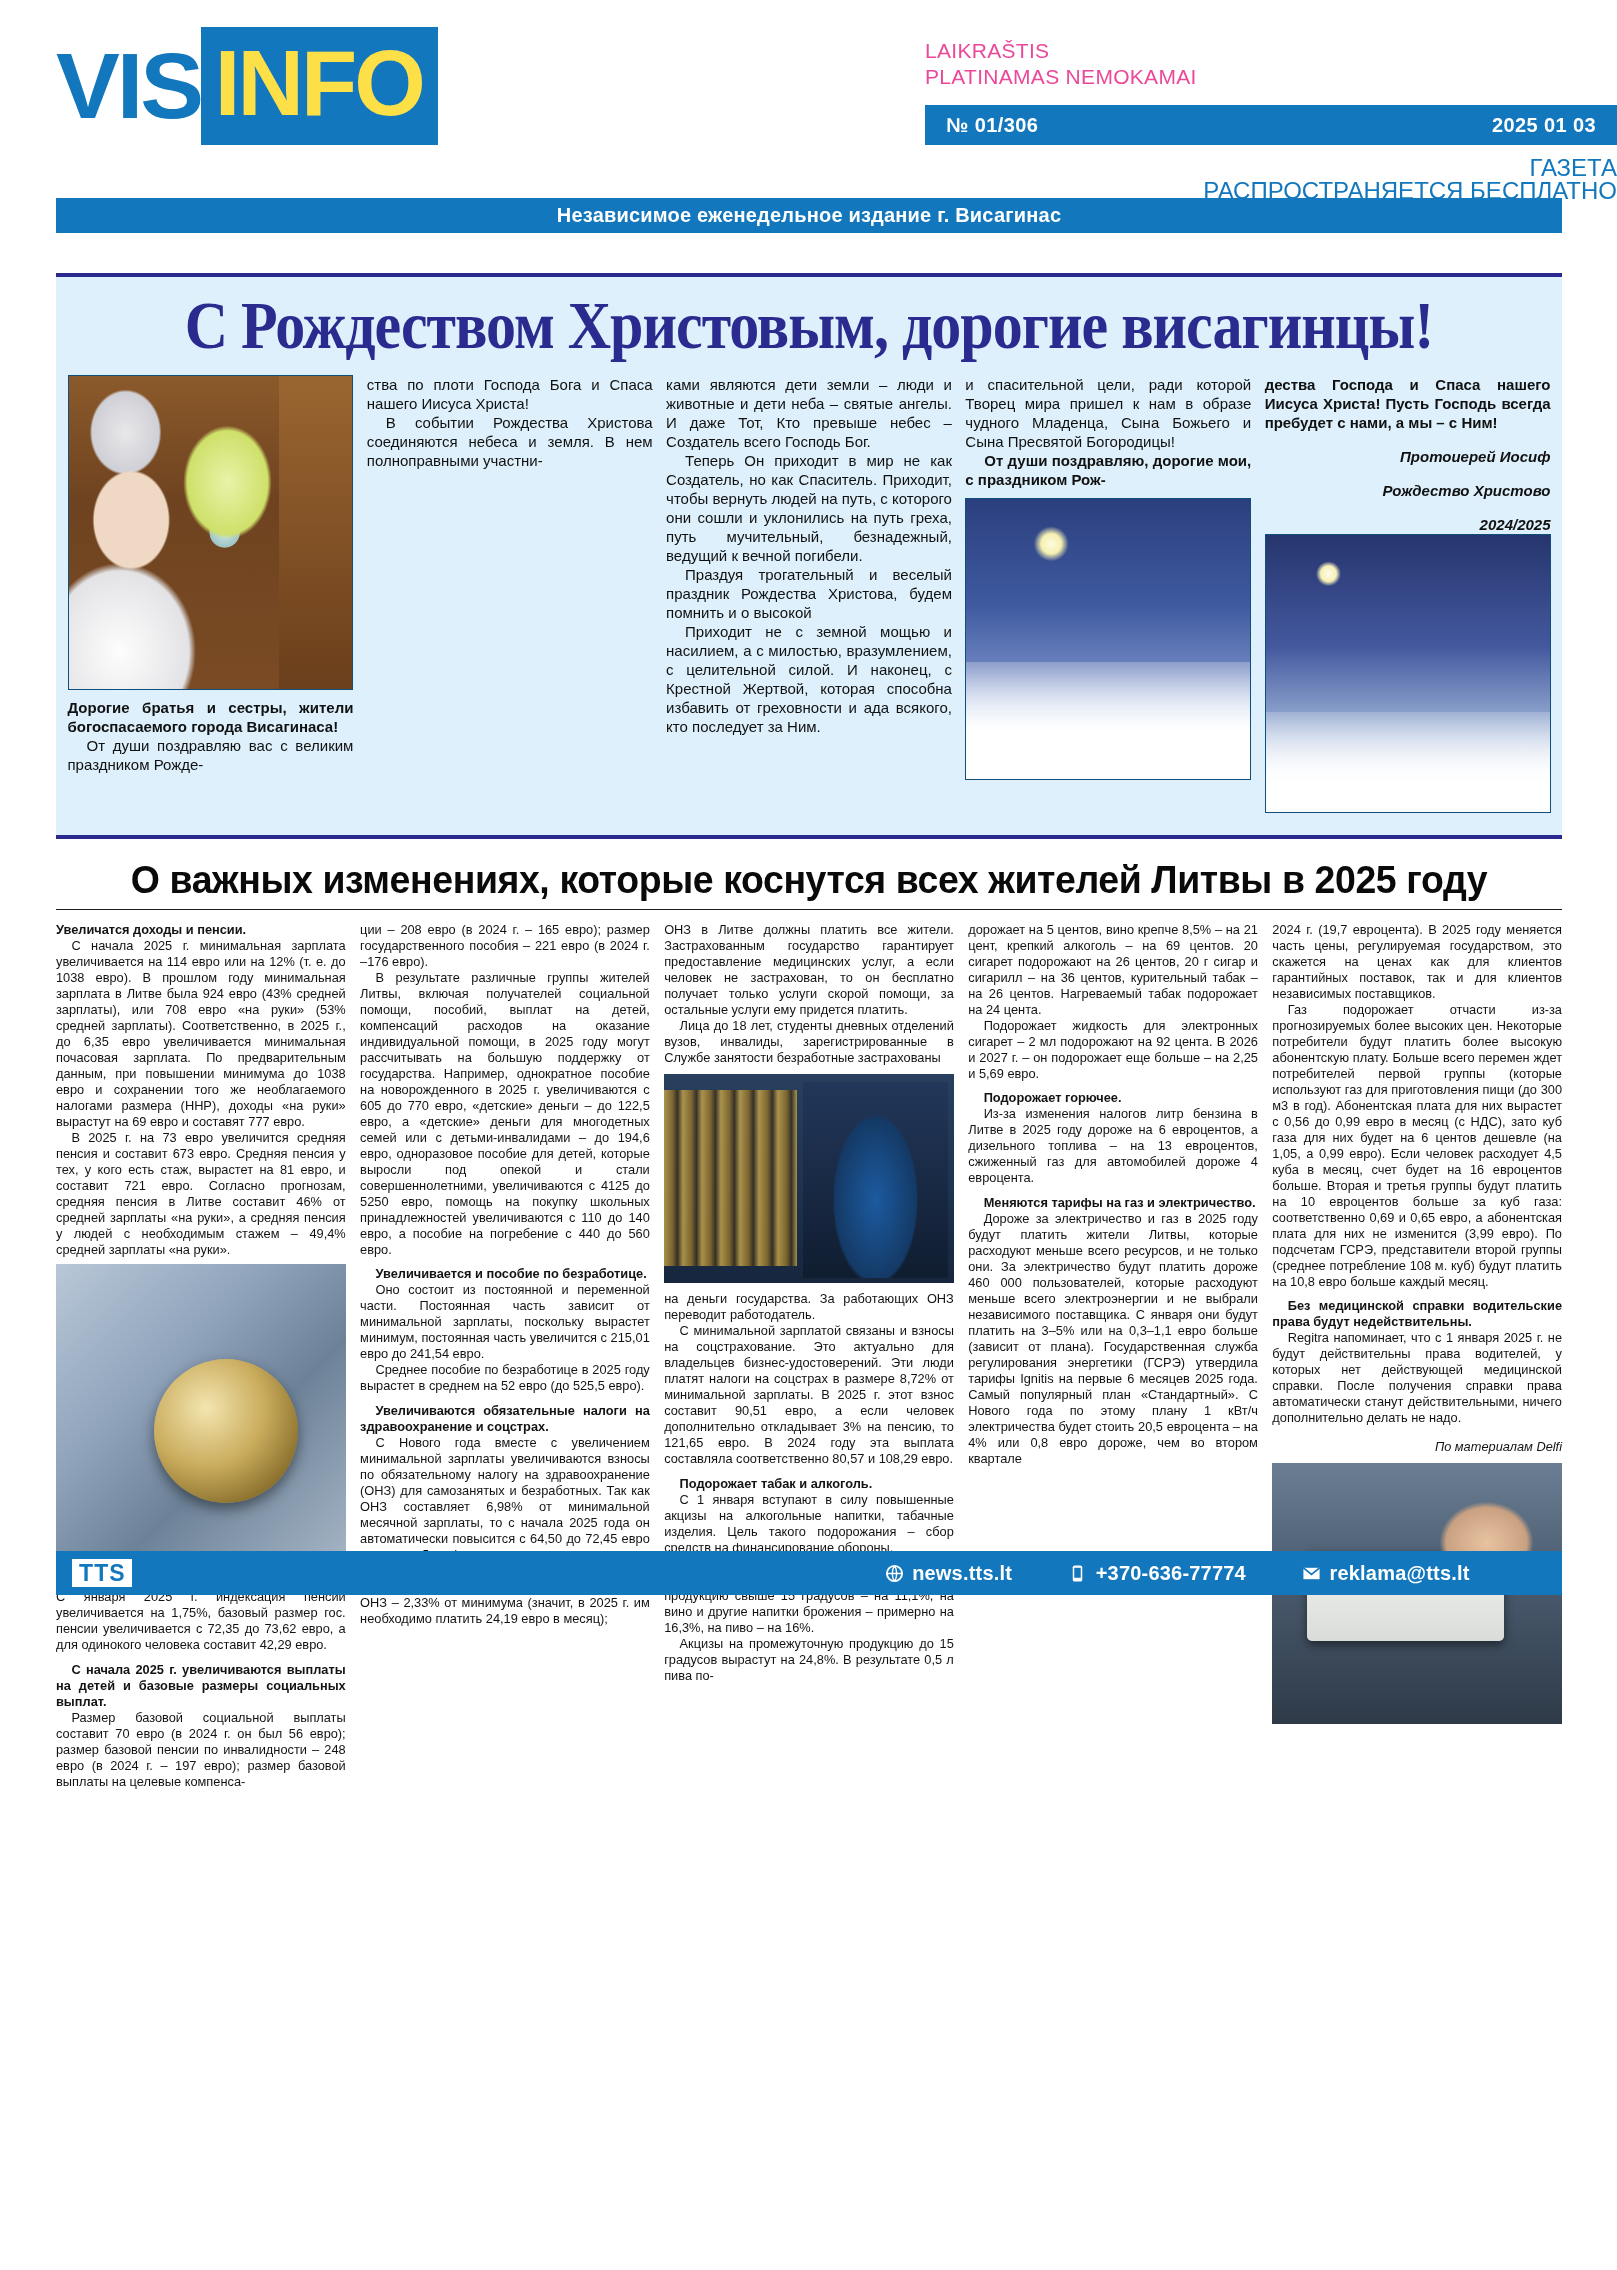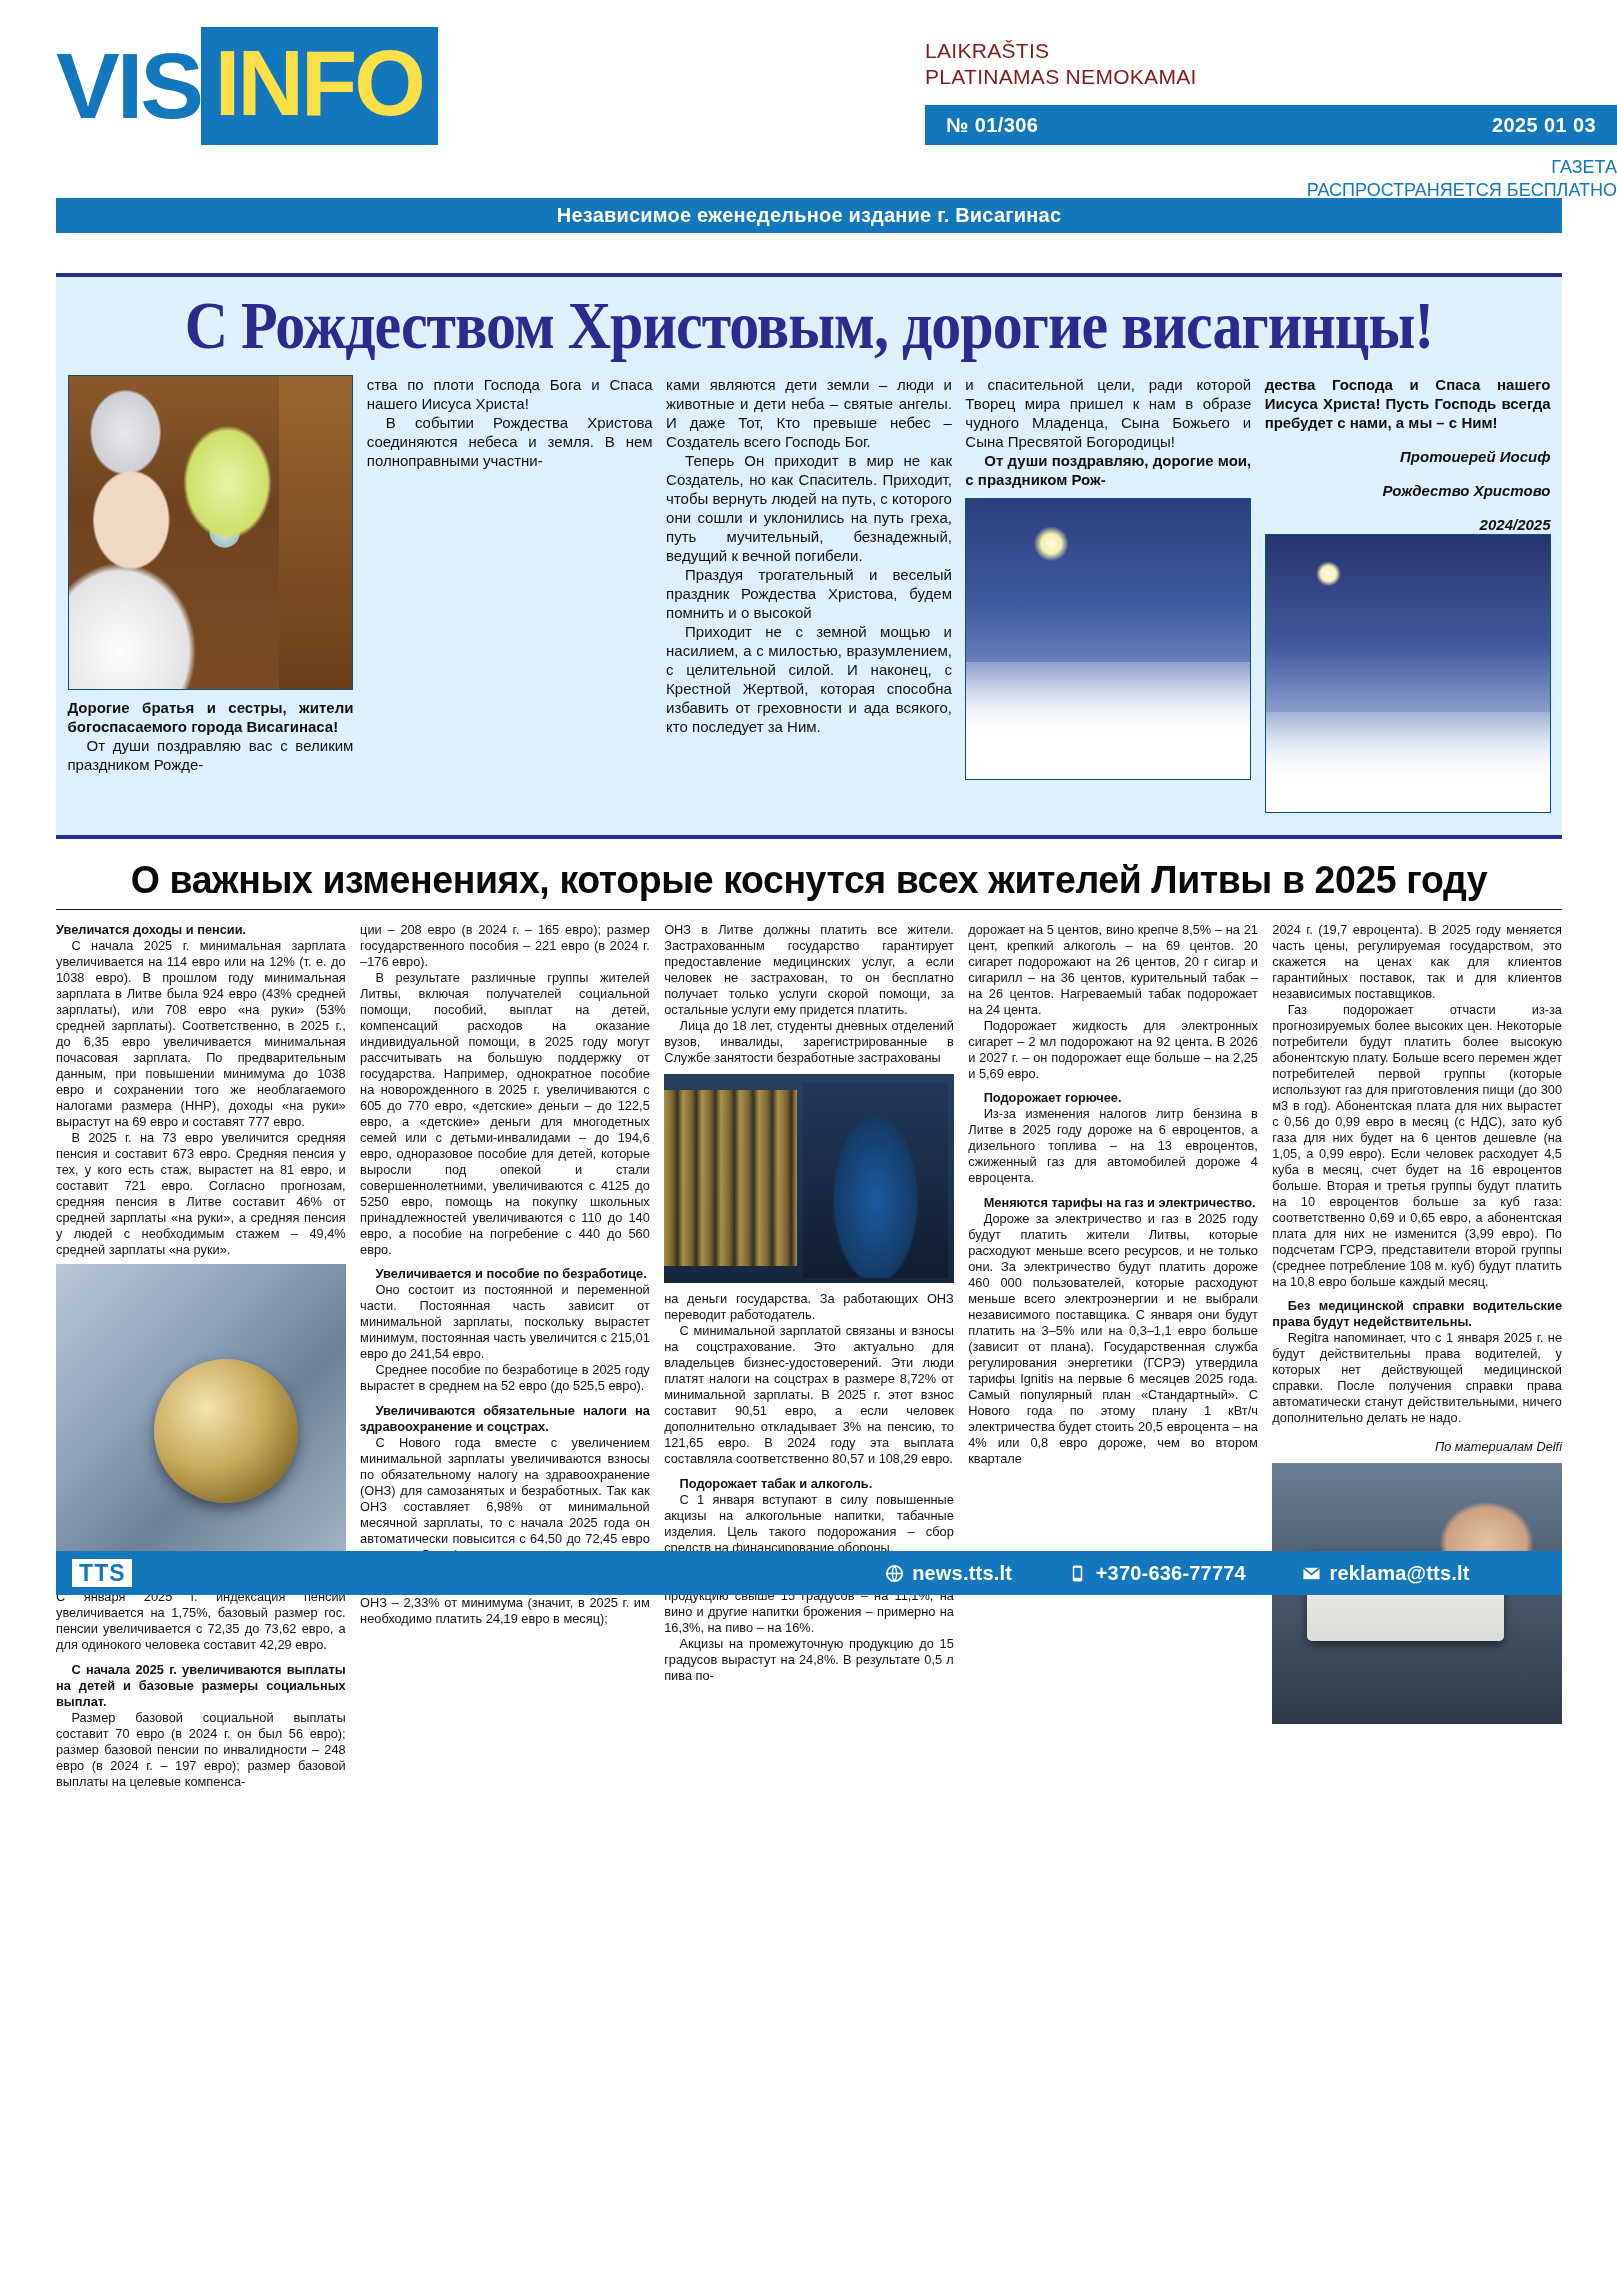--- a/index.html
+++ b/index.html
@@ -20,27 +20,27 @@
     font-family:"Liberation Sans", sans-serif;
     font-weight:700; font-size:92px; line-height:92px;
     color:#1277bc; letter-spacing:-2.9px; font-stretch:condensed;
     transform:scaleX(1.04); transform-origin:left center;
   }
   .logo-info-box {
     background:#1277bc; color:#fde047; padding:3.8px 15.4px 9.6px 13.4px; margin-left:5.8px;
     font-weight:700; font-size:92px; line-height:104px; letter-spacing:-2.9px;
   }
   .masthead-right { position:absolute; left:869px; top:38px; width:692px; }
-  .laikrastis { color:#7f1d1d; font-size:21px; line-height:26px; font-weight:400; letter-spacing:0.3px; }
+  .laikrastis { color:#ec4899; font-size:21px; line-height:26px; font-weight:400; letter-spacing:0.3px; }
   .issue-bar {
     margin-top:15.4px; background:#1277bc; color:#fff; height:40px;
     display:flex; align-items:center; justify-content:space-between;
     padding:0 21px; font-weight:700; font-size:20px; letter-spacing:0.4px;
   }
-  .gazeta { margin-top:10.6px; text-align:right; color:#1277bc; font-size:18px; line-height:23px; font-weight:400; }
+  .gazeta { margin-top:10.6px; text-align:right; color:#1277bc; font-size:24px; line-height:23px; font-weight:400; }
 
   
   .tagline {
     margin-top:5.8px; background:#1277bc; color:#fff; height:35px;
     display:flex; align-items:center; justify-content:center;
     font-size:20px; font-weight:700; letter-spacing:0.2px;
   }
 
   
   .xmas {

